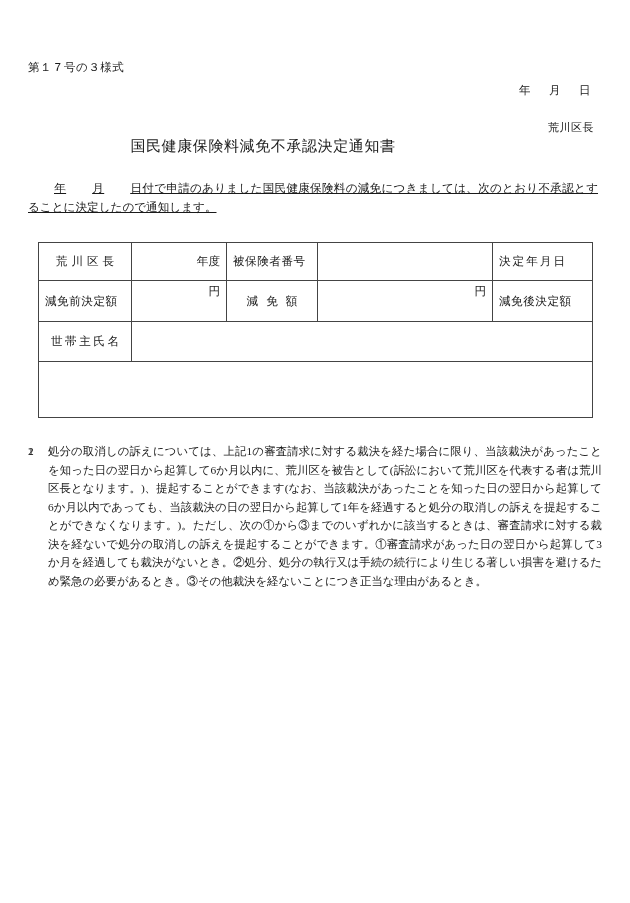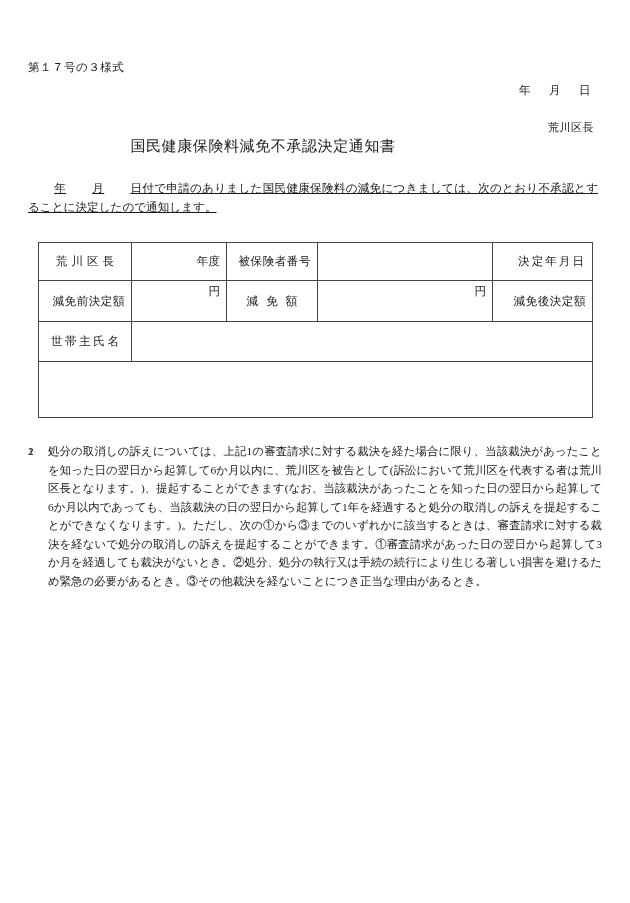--- a/index.html
+++ b/index.html
@@ -89,21 +89,21 @@
     padding: 0 6px;
     vertical-align: middle;
   }
   .tbl td.lbl {
     text-align: center;
     letter-spacing: 4px;
     text-indent: 4px;
     white-space: nowrap;
   }
   .tbl td.lbl-tight {
-    text-align: right;
+    text-align: left;
     letter-spacing: 0.5px;
     white-space: nowrap;
   }
   .tbl td.val-right {
     text-align: right;
     vertical-align: middle;
   }
   .tbl td.val-yen {
     text-align: right;
     vertical-align: top;

